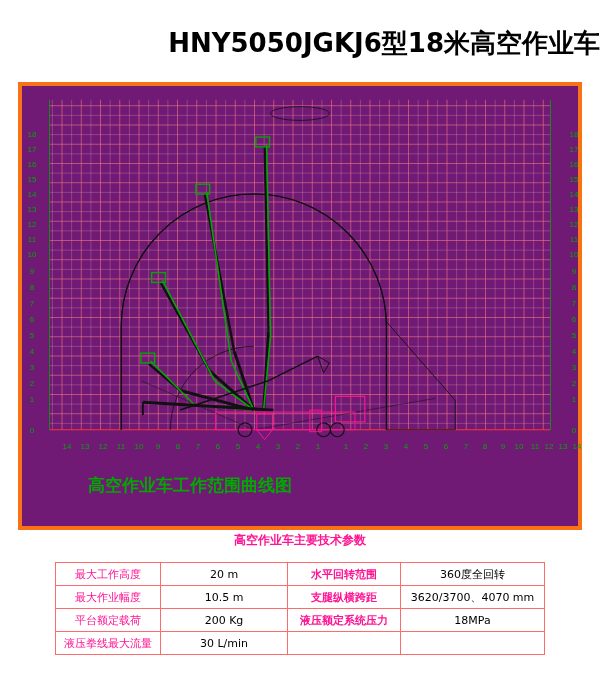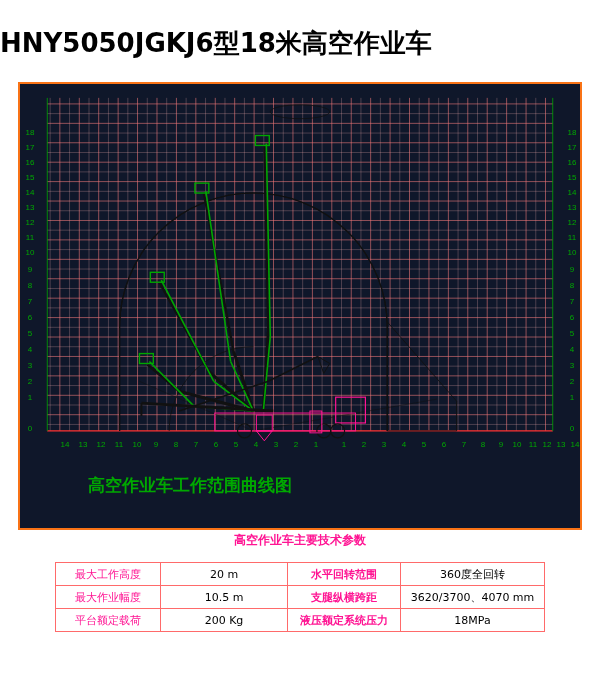--- a/index.html
+++ b/index.html
@@ -5,29 +5,29 @@
   html,body{margin:0;padding:0;}
   body{
     width:600px;height:686px;
     background:#ffffff;
     font-family:"Liberation Sans","DejaVu Sans",sans-serif;
     position:relative;
     overflow:hidden;
   }
   .title{
     position:absolute;top:26px;left:0;width:600px;
-    text-align:left;
+    text-align:right;
     font-size:26px;font-weight:bold;color:#000;
     letter-spacing:0px;
     font-family:"DejaVu Sans","Liberation Sans",sans-serif;
   }
   .outer-frame{
     position:absolute;left:18px;top:82px;width:564px;height:448px;
-    border:2px solid #f97316;
-    background:#0f172a;
+    border:4px solid #f97316;
+    background:#701a75;
     box-sizing:border-box;
   }
   .diagram-area{
     position:absolute;left:0;top:0;width:100%;height:100%;
   }
   .axis-label{
     position:absolute;
     font-size:8px;color:#00a800;
     font-family:"Liberation Sans",sans-serif;
     line-height:10px;
@@ -251,14 +251,20 @@
       <td class="v">10.5 m</td>
       <td class="k2">支腿纵横跨距</td>
       <td class="v2">3620/3700、4070 mm</td>
     </tr>
     <tr>
       <td class="k">平台额定载荷</td>
       <td class="v">200 Kg</td>
       <td class="k2">液压额定系统压力</td>
       <td class="v2">18MPa</td>
     </tr>
+    <tr>
+      <td class="k">液压拳线最大流量</td>
+      <td class="v">30 L/min</td>
+      <td class="blank"></td>
+      <td class="blank"></td>
+    </tr>
   </tbody>
 </table>
 
 </body></html>

